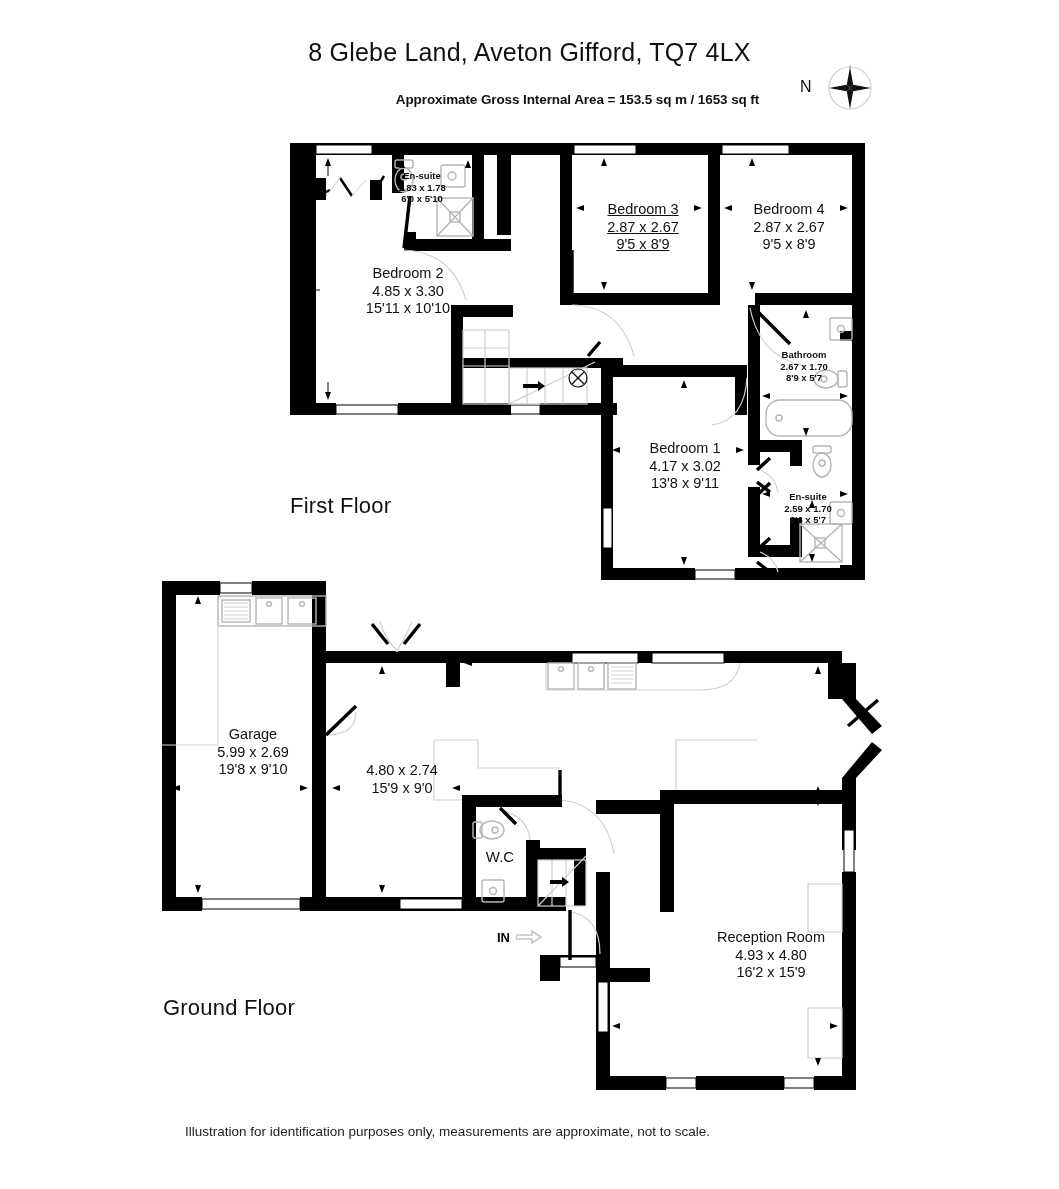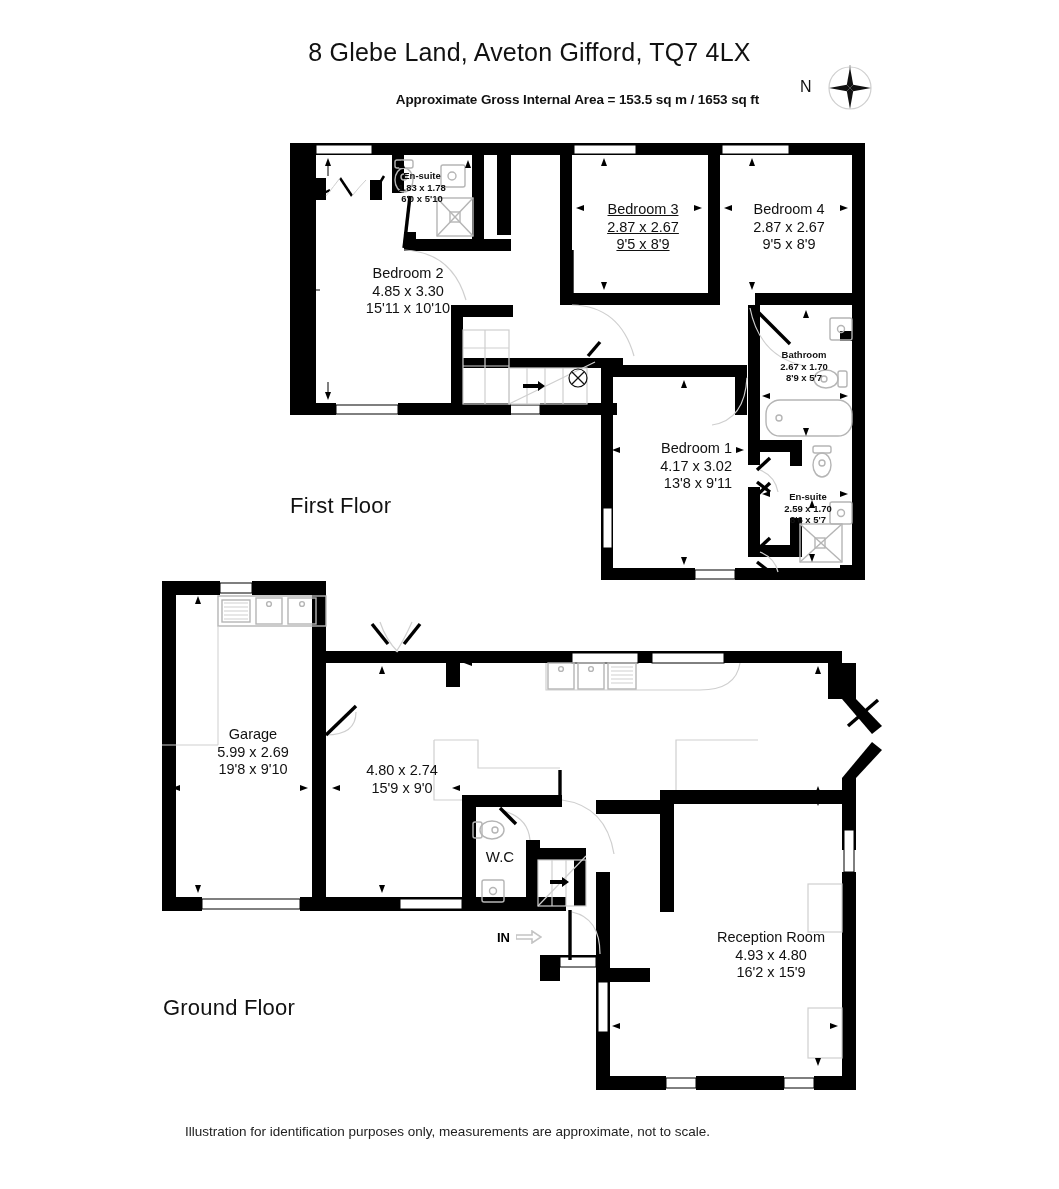--- a/index.html
+++ b/index.html
@@ -530,21 +530,21 @@
     <div class="mm">2.87 x 2.67</div>
     <div class="ft">9'5 x 8'9</div>
   </div>
 
   <div class="room small" style="left:758px;top:349px;width:92px;">
     <div class="nm">Bathroom</div>
     <div class="mm">2.67 x 1.70</div>
     <div class="ft">8'9 x 5'7</div>
   </div>
 
-  <div class="room" style="left:586px;top:440px;width:146px;text-align:right;">
+  <div class="room" style="left:612px;top:440px;width:146px;">
     <div class="nm">Bedroom 1</div>
     <div class="mm">4.17 x 3.02</div>
     <div class="ft">13'8 x 9'11</div>
   </div>
 
   <div class="room small" style="left:762px;top:491px;width:92px;">
     <div class="nm">En-suite</div>
     <div class="mm">2.59 x 1.70</div>
     <div class="ft">8'6 x 5'7</div>
   </div>

